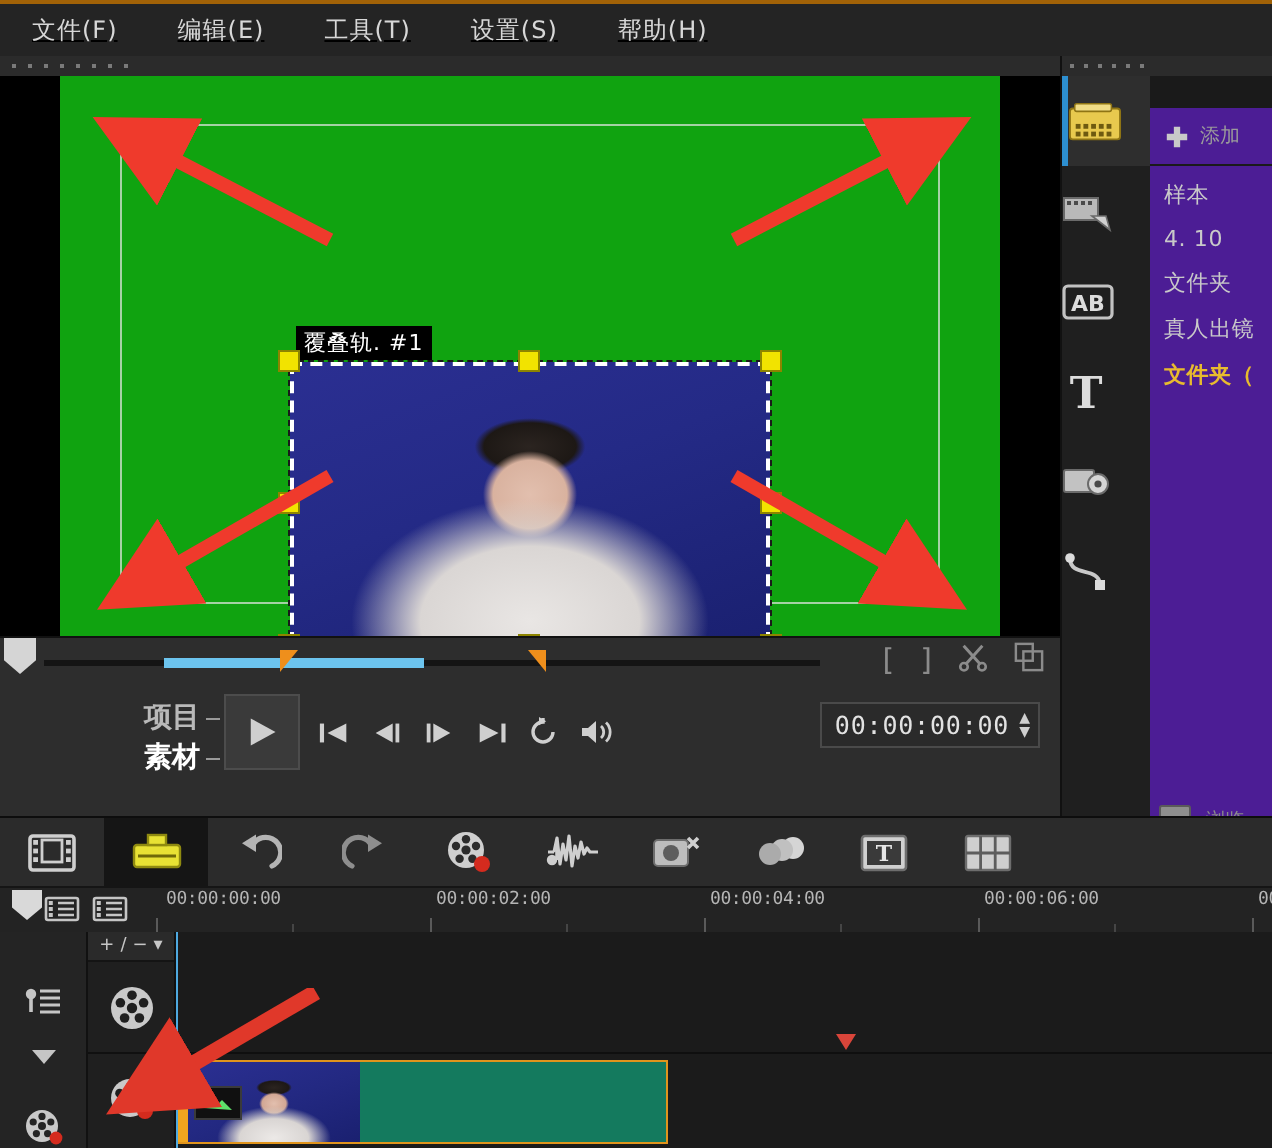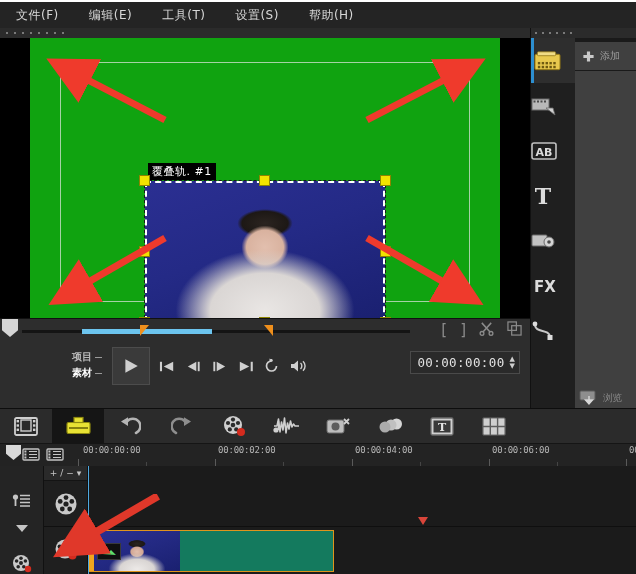--- a/index.html
+++ b/index.html
@@ -8,22 +8,22 @@
     background: #1c1c1c;
     font-family: "DejaVu Sans", "Liberation Sans", sans-serif;
     overflow: hidden;
   }
   #app { position: relative; width: 636px; height: 574px; background: #1e1e1e; }
 
   
   .menubar {
     position: absolute; left: 0; top: 0; width: 636px; height: 28px;
     background: #242424;
-    border-top: 2px solid #ffffff;
-    display: flex; align-items: center; padding-left: 14px; gap: 26px;
+    border-top: 2px solid #a16207;
+    display: flex; align-items: center; padding-left: 14px; gap: 26px; text-decoration: underline;
   }
   .menu-item {
     color: #d8d8d8; font-size: 12px; letter-spacing: .5px;
     padding: 3px 2px; cursor: default; white-space: nowrap;
   }
 
   
   .grip-bar {
     position: absolute; left: 0; top: 28px; width: 530px; height: 10px;
     background: #2b2b2b;
@@ -99,21 +99,21 @@
   }
   .trim-btns {
     position: absolute; right: 8px; top: 2px; display: flex; gap: 13px; align-items: center;
   }
   .trim-btn { color: #8b8b8b; font-size: 15px; line-height: 1; }
 
   .ctrl-row { position: absolute; left: 0; top: 26px; width: 530px; height: 48px; }
   .proj-lbls {
     position: absolute; left: 72px; top: 5px; display: flex; flex-direction: column; gap: 2px;
   }
-  .proj-lbl { color: #b9b9b9; font-size: 10px; display: flex; align-items: center; gap: 3px; }
+  .proj-lbl { color: #b9b9b9; font-size: 14px; display: flex; align-items: center; gap: 3px; }
   .proj-lbl .dash { width: 7px; height: 1px; background: #9a9a9a; display: inline-block; }
   .proj-lbl.active { color: #fff; font-weight: bold; }
   .transport { position: absolute; left: 112px; top: 2px; display: flex; align-items: center; gap: 9px; }
   .t-btn { color: #cfcfcf; display: flex; align-items: center; justify-content: center; }
   .play-btn {
     width: 38px; height: 38px; background: #3a3a3a; border: 1px solid #4c4c4c;
     display: flex; align-items: center; justify-content: center;
   }
   .tc-box {
     position: absolute; right: 10px; top: 6px;
@@ -137,21 +137,21 @@
   }
   .rp-rail {
     position: absolute; left: 0; top: 10px; width: 44px; height: 370px; background: #1f1f1f;
   }
   .rail-btn {
     position: relative; width: 44px; height: 45px;
     display: flex; align-items: center; justify-content: flex-start;
   }
   .rail-btn.sel { background: #2e2e2e; border-left: 3px solid #2d8fd0; }
   .rp-body {
-    position: absolute; left: 44px; top: 14px; width: 62px; height: 370px; background: #404040;
+    position: absolute; left: 44px; top: 26px; width: 62px; height: 370px; background: #4c1d95;
   }
   .rp-add {
     display: flex; align-items: center; gap: 5px; padding: 7px 0 7px 7px;
     border-bottom: 1px solid #1a1a1a;
   }
   .rp-add-lbl { color: #9b9b9b; font-size: 10px; }
   .rp-list { padding: 7px 0 0 7px; display: flex; flex-direction: column; gap: 8px; }
   .rp-li { color: #c9c9c9; font-size: 11px; white-space: nowrap; letter-spacing: .3px; }
   .rp-li.hl { color: #e8bb2e; font-weight: bold; }
   .rp-browse {
@@ -462,39 +462,41 @@
         </svg>
       </div>
       <div class="rail-btn">
         <svg width="26" height="22" viewBox="0 0 26 22">
           <rect x="1" y="5" width="15" height="11" rx="1" fill="#c2c2c2" stroke="#6a6a6a"></rect>
           <circle cx="18" cy="12" r="5" fill="#d5d5d5" stroke="#6a6a6a"></circle>
           <circle cx="18" cy="12" r="1.8" fill="#4a4a4a"></circle>
         </svg>
       </div>
       <div class="rail-btn">
-        <svg width="28" height="20" viewBox="0 0 28 20">
-          <text x="14" y="16" font-size="15" fill="#dcdcdc" text-anchor="middle" font-family="DejaVu Sans, sans-serif" font-weight="bold">FX</text>
-        </svg>
-      </div>
-      <div class="rail-btn">
         <svg width="26" height="22" viewBox="0 0 26 22">
           <path d="M4 4 C 4 14, 18 8, 19 17" stroke="#c8c8c8" stroke-width="2" fill="none"></path>
           <circle cx="4" cy="4" r="2.4" fill="#dcdcdc"></circle>
           <rect x="16.5" y="15" width="5" height="5" fill="#dcdcdc"></rect>
         </svg>
       </div>
     </div>
 
     <div class="rp-body">
       <div class="rp-add">
         <svg width="13" height="13" viewBox="0 0 14 14">
           <path d="M7 1.5 L7 12.5 M1.5 7 L12.5 7" stroke="#c9c9c9" stroke-width="3.4"></path>
         </svg>
         <span class="rp-add-lbl">添加</span>
+      </div>
+      <div class="rp-list">
+        <div class="rp-li">样本</div>
+        <div class="rp-li">4. 10</div>
+        <div class="rp-li">文件夹</div>
+        <div class="rp-li">真人出镜</div>
+        <div class="rp-li hl">文件夹（</div>
       </div>
       <div class="rp-browse">
         <svg width="20" height="16" viewBox="0 0 20 16">
           <rect x="1" y="1" width="15" height="9" rx="1" fill="#8e8e8e" stroke="#5a5a5a"></rect>
           <path d="M10 6 L10 11 M6.5 10 L10 14 L13.5 10 z" fill="#d8d8d8" stroke="#d8d8d8" stroke-width="1.4"></path>
         </svg>
         <span class="rp-browse-lbl">浏览</span>
       </div>
     </div>
   </div>

